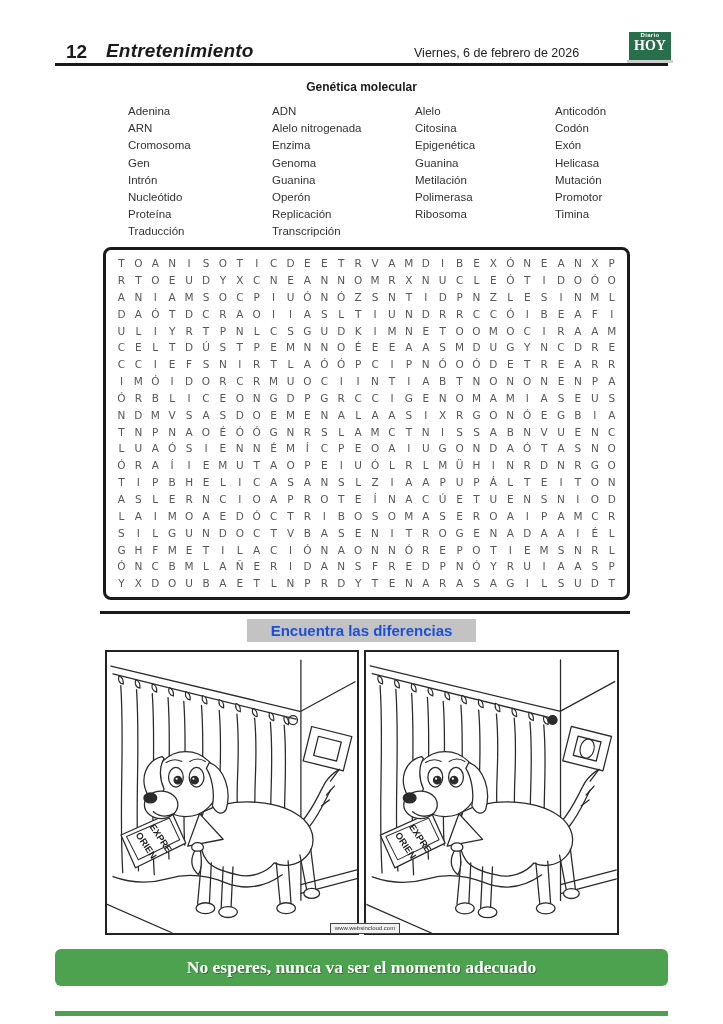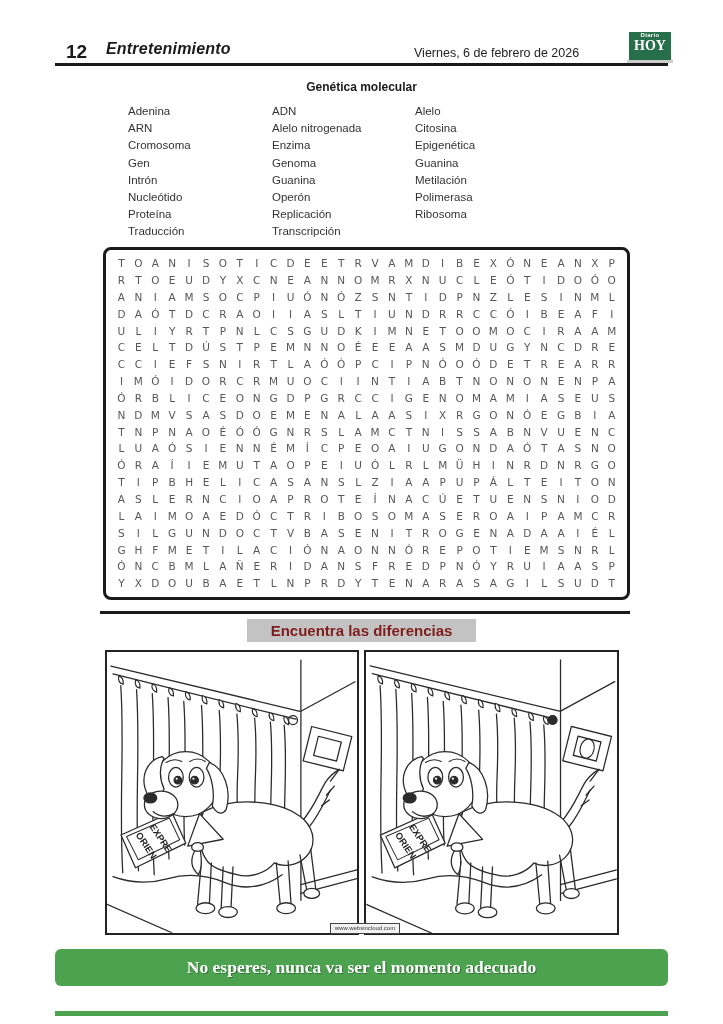--- a/index.html
+++ b/index.html
@@ -10,21 +10,21 @@
     --ink:#1a1a1a;
   }
   *{box-sizing:border-box;}
   html,body{margin:0;padding:0;}
   body{
     width:723px;height:1024px;position:relative;background:#ffffff;
     font-family:"Liberation Sans",sans-serif;color:#1a1a1a;overflow:hidden;
   }
   
   .page-number{position:absolute;left:66px;top:41px;font-size:19px;font-weight:bold;}
-  .section-title{position:absolute;left:106px;top:40px;font-size:16px;font-weight:bold;font-style:italic;letter-spacing:.2px;}
+  .section-title{position:absolute;left:106px;top:40px;font-size:19px;font-weight:bold;font-style:italic;letter-spacing:.2px;}
   .date{position:absolute;left:414px;top:46px;font-size:12.5px;color:#222;}
   .header-rule{position:absolute;left:55px;top:63px;width:613px;height:3px;background:var(--ink);}
   .logo{position:absolute;left:629px;top:32px;width:42px;height:28px;background:var(--logo-green);
         color:#fff;text-align:center;line-height:1;padding-top:0;}
   .logo .logo-top{font-size:6px;font-weight:bold;letter-spacing:.3px;display:block;}
   .logo .logo-main{font-family:"Liberation Serif",serif;font-weight:bold;font-size:14px;display:block;margin-top:1px;}
   .logo-underbar{position:absolute;left:627px;top:60px;width:46px;height:3px;background:#cccccc;}
   
   .ws-title{position:absolute;left:0;top:80px;width:723px;text-align:center;font-size:12px;font-weight:bold;}
   .word-list{position:absolute;left:128px;top:103px;width:500px;display:flex;}
@@ -36,21 +36,21 @@
   .word-item{font-size:11.5px;color:#333;height:17.2px;line-height:17.2px;}
   .ws-grid{position:absolute;left:103px;top:247px;width:527px;height:353px;
            border:3px solid var(--ink);border-radius:8px;background:#fff;
            display:flex;flex-direction:column;justify-content:space-evenly;padding:5px 7px;}
   .ws-row{display:flex;flex:1;align-items:center;}
   .ws-cell{flex:1;text-align:center;font-family:"DejaVu Sans",sans-serif;
            font-size:10.5px;color:var(--grid-letter);line-height:1;}
   .grid-rule{position:absolute;left:100px;top:611px;width:530px;height:3px;background:var(--ink);}
   
   .diff-heading-wrap{position:absolute;left:0;top:619px;width:723px;text-align:center;}
-  .diff-heading{display:inline-block;background:var(--heading-bg);color:#7f1d1d;
+  .diff-heading{display:inline-block;background:var(--heading-bg);color:#1d4ed8;
                 font-size:15px;font-weight:bold;padding:3px 24px;}
   .panel{position:absolute;top:650px;height:285px;border:2px solid #222;background:#fff;}
   .panel-left{left:105px;width:254px;}
   .panel-right{left:364px;width:255px;}
   .panel svg{display:block;width:100%;height:100%;}
   .watermark{position:absolute;left:330px;top:923px;width:70px;height:11px;border:1px solid #444;
              background:#f2f2f2;font-size:6px;line-height:9px;text-align:center;color:#333;overflow:hidden;}
   
   .quote-banner{position:absolute;left:55px;top:949px;width:613px;height:37px;background:var(--banner-green);
                 color:#fff;text-align:center;line-height:37px;font-family:"Liberation Serif",serif;
@@ -94,20 +94,29 @@
     </div>
     <div class="word-col">
       <div class="word-item">Alelo</div>
       <div class="word-item">Citosina</div>
       <div class="word-item">Epigenética</div>
       <div class="word-item">Guanina</div>
       <div class="word-item">Metilación</div>
       <div class="word-item">Polimerasa</div>
       <div class="word-item">Ribosoma</div>
     </div>
+    <div class="word-col">
+      <div class="word-item">Anticodón</div>
+      <div class="word-item">Codón</div>
+      <div class="word-item">Exón</div>
+      <div class="word-item">Helicasa</div>
+      <div class="word-item">Mutación</div>
+      <div class="word-item">Promotor</div>
+      <div class="word-item">Timina</div>
+    </div>
   </div>
 <div class="ws-grid">
     <div class="ws-row">
       <span class="ws-cell">T</span>
       <span class="ws-cell">O</span>
       <span class="ws-cell">A</span>
       <span class="ws-cell">N</span>
       <span class="ws-cell">I</span>
       <span class="ws-cell">S</span>
       <span class="ws-cell">O</span>

